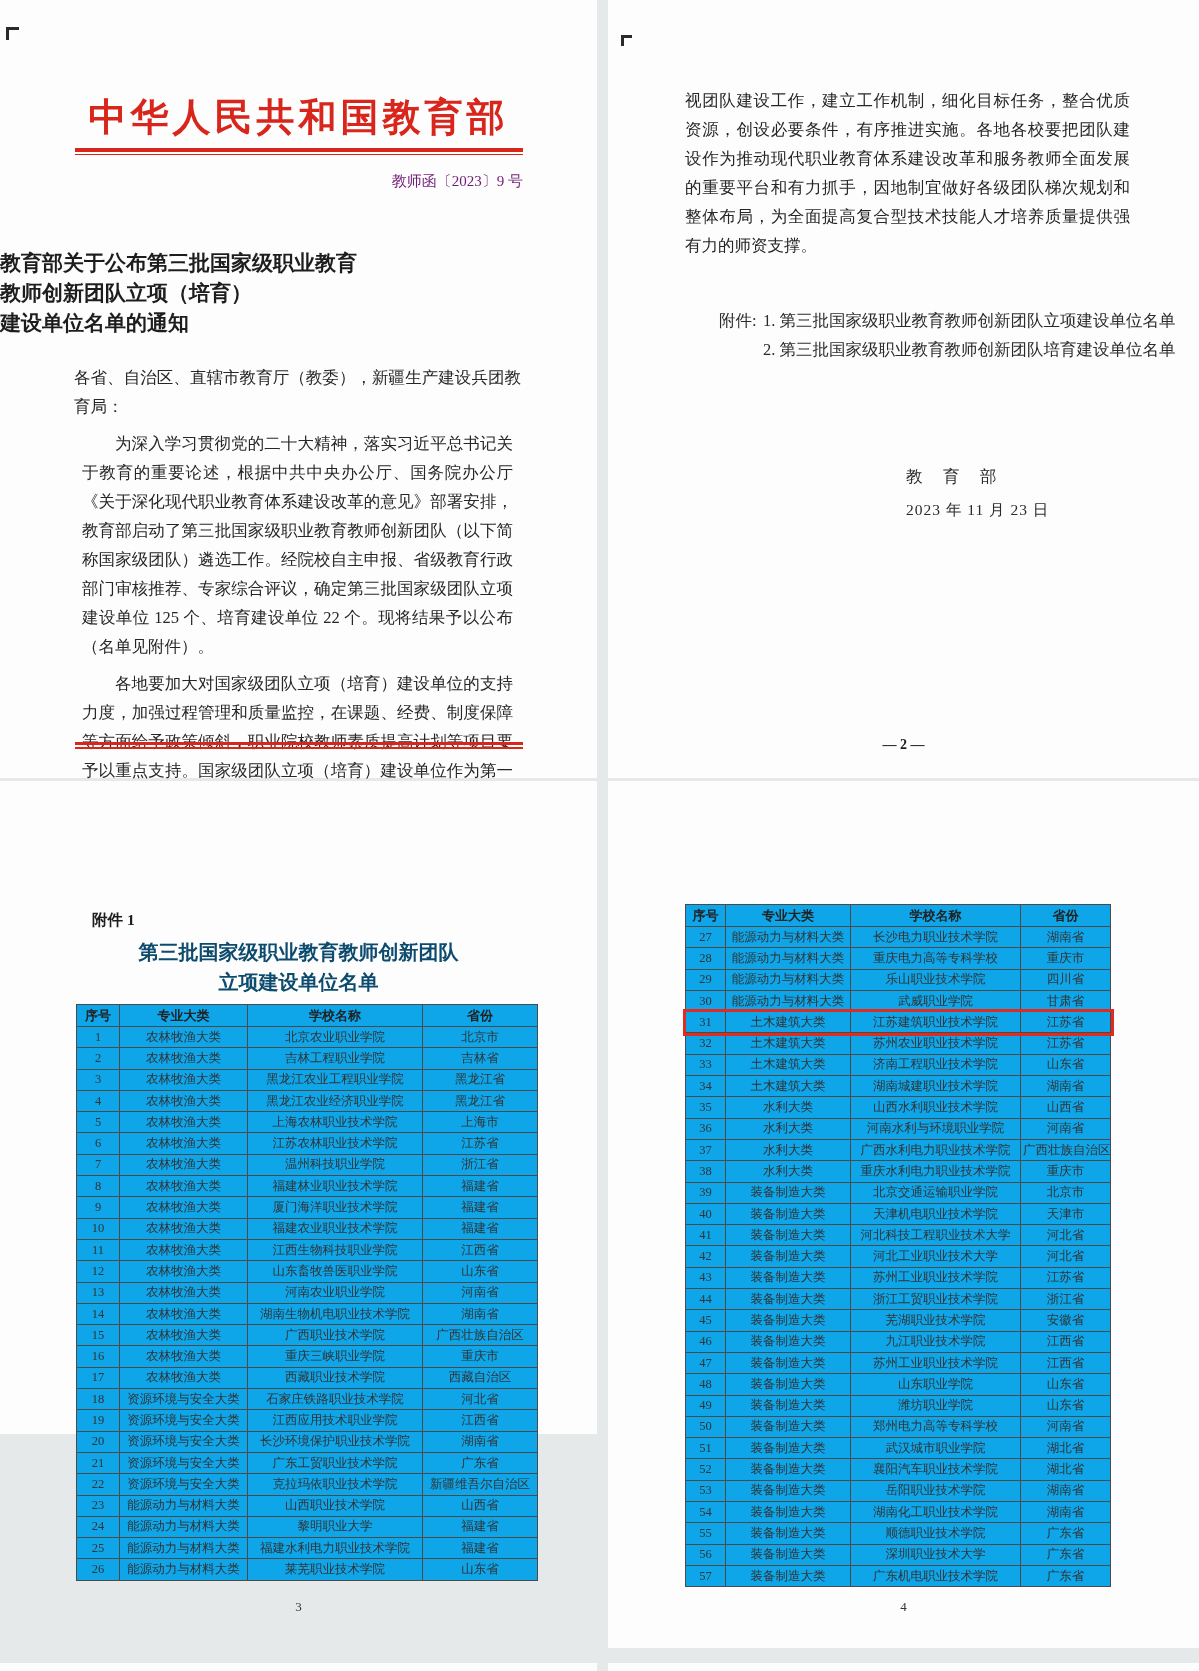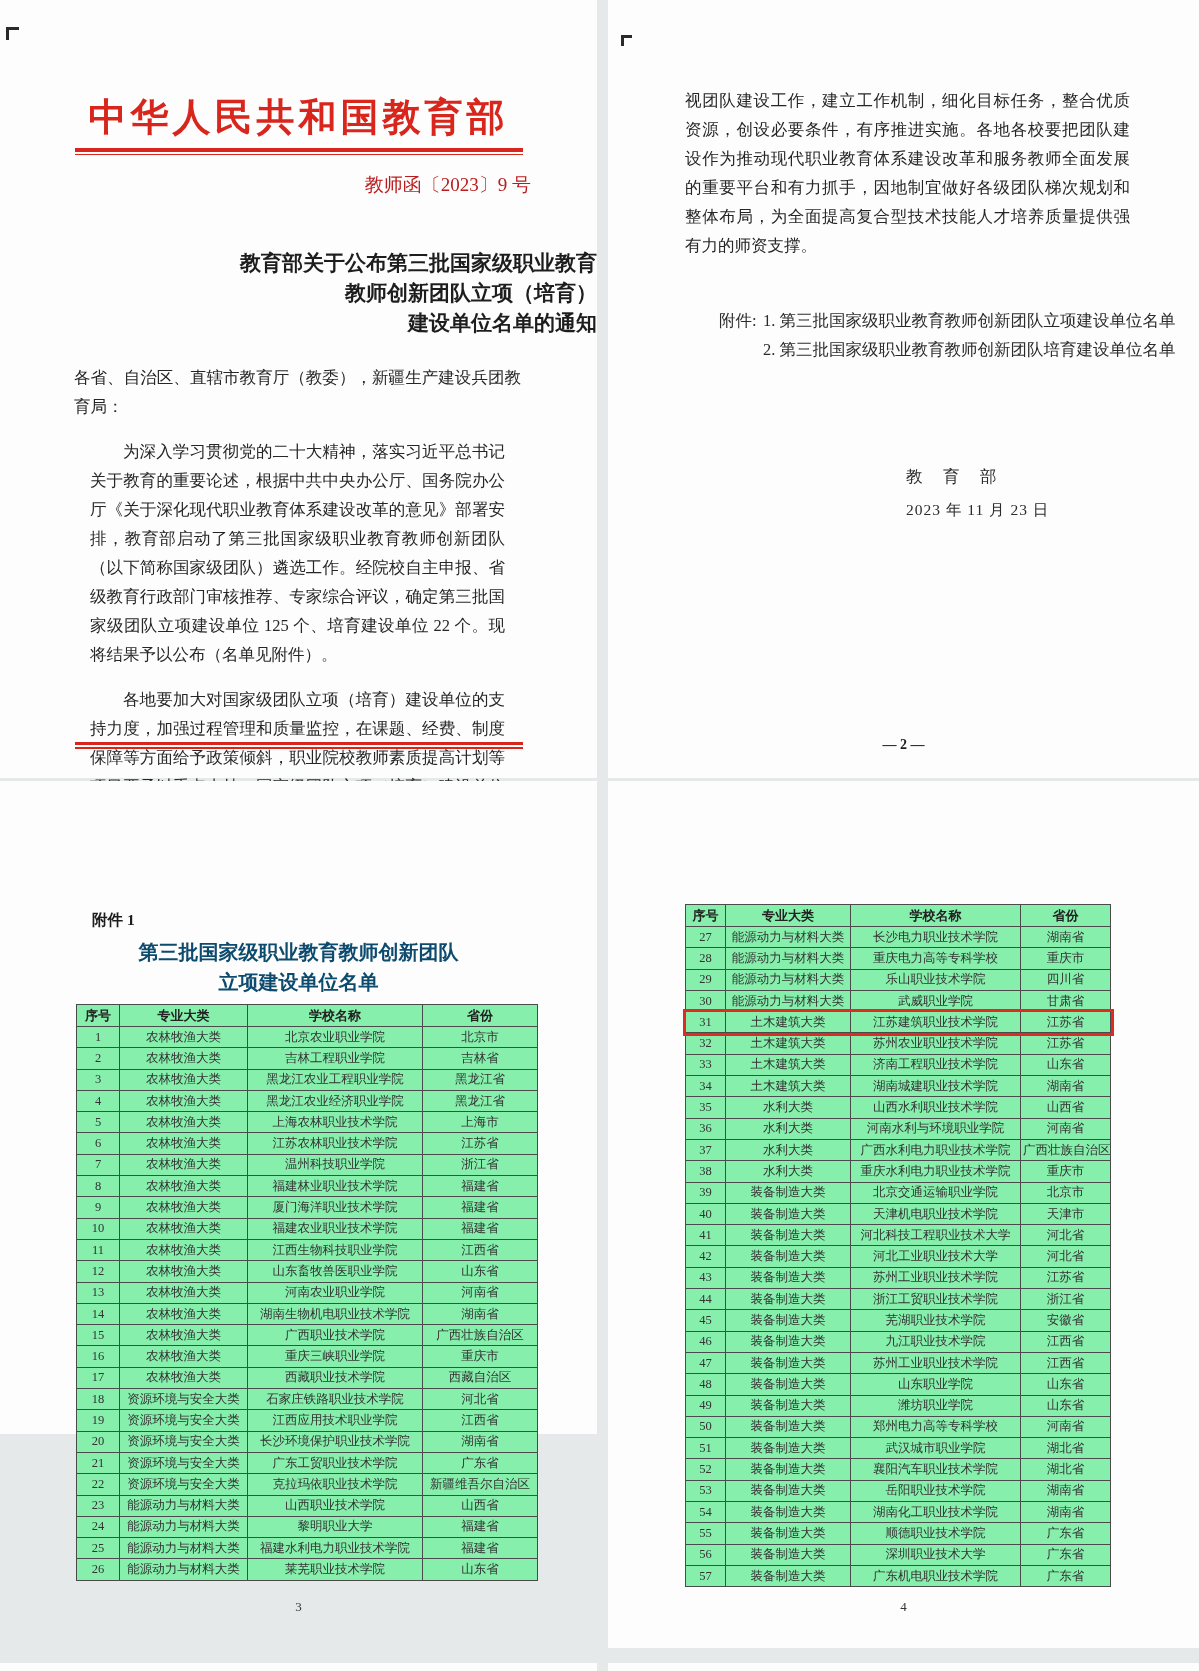--- a/index.html
+++ b/index.html
@@ -25,27 +25,27 @@
   
   .masthead{
     left:0;right:0;top:92px;text-align:center;
     font-size:38px;font-weight:700;letter-spacing:4px;
     color:#d9261c;white-space:nowrap;
   }
   .red-rule{left:75px;width:448px;top:148px;}
   .red-rule .thick{height:3.5px;background:#d9261c;}
   .red-rule .gap{height:2px;}
   .red-rule .thin{height:1.5px;background:#d9261c;}
-  .doc-number{right:66px;top:172px;font-size:19px;color:#b91c1c;}
-  .notice-title{left:0;right:0;top:248px;text-align:right;
+  .doc-number{right:74px;top:172px;font-size:15px;color:#701a75;}
+  .notice-title{left:0;right:0;top:248px;text-align:left;
     font-size:21px;font-weight:700;line-height:30px;color:#1d1d1d;}
   .body-text{left:74px;width:447px;font-size:16.5px;line-height:29px;
     text-align:justify;color:#262626;}
   #page1 .body-text{top:363px;}
-  .para-indent{text-indent:2em;margin:16px;}
+  .para-indent{text-indent:2em;margin:8px;}
   .para-plain{margin:0;}
   .red-rule-bottom{left:75px;width:448px;top:742px;}
   .red-rule-bottom .a{height:2.5px;background:#d9261c;}
   .red-rule-bottom .g{height:2px;}
   .red-rule-bottom .b{height:2.5px;background:#d9261c;}
 
   
   #page2 .body-text{left:77px;width:445px;top:86px;}
   .attach-block{left:111px;top:264px;width:420px;font-size:16.5px;line-height:29px;margin-top:42px;}
   .attach-label{position:absolute;left:0;top:0;}
@@ -53,21 +53,21 @@
   .attach-item{padding-left:26px;text-indent:-26px;width:392px;}
   .sign-block{left:298px;top:466px;width:240px;}
   .signer{font-size:16.5px;letter-spacing:2px;}
   .issue-date{font-size:15.5px;margin-top:12px;letter-spacing:1px;}
   .pagenum-2{left:0;right:0;top:737px;text-align:center;font-size:14px;font-weight:700;color:#1d1d1d;}
 
   
   .attach-label-3{left:92px;top:129px;font-size:15.5px;font-weight:700;color:#1d1d1d;}
   .list-title{left:0;right:0;top:156px;text-align:center;font-size:20px;font-weight:700;line-height:30px;color:#0c4a6e;}
   table.units{border-collapse:collapse;table-layout:fixed;
-    font-size:12.5px;color:#333;background:#86efac;}
+    font-size:12.5px;color:#333;background:#0ea5e9;}
   table.units th,table.units td{
     border:1px solid #4a4a4a;text-align:center;vertical-align:middle;
     padding:0 2px;white-space:nowrap;overflow:visible;font-weight:400;
   }
   table.units th{font-weight:700;font-size:13px;height:21px;color:#222;}
   table.units td{height:20.3px;}
   table.units{border:1.5px solid #3c3c3c;}
   #table3{left:76px;top:223px;width:441px;}
   #table3 th:nth-child(1),#table3 td:nth-child(1){width:38px;}
   #table3 th:nth-child(2),#table3 td:nth-child(2){width:123px;}

